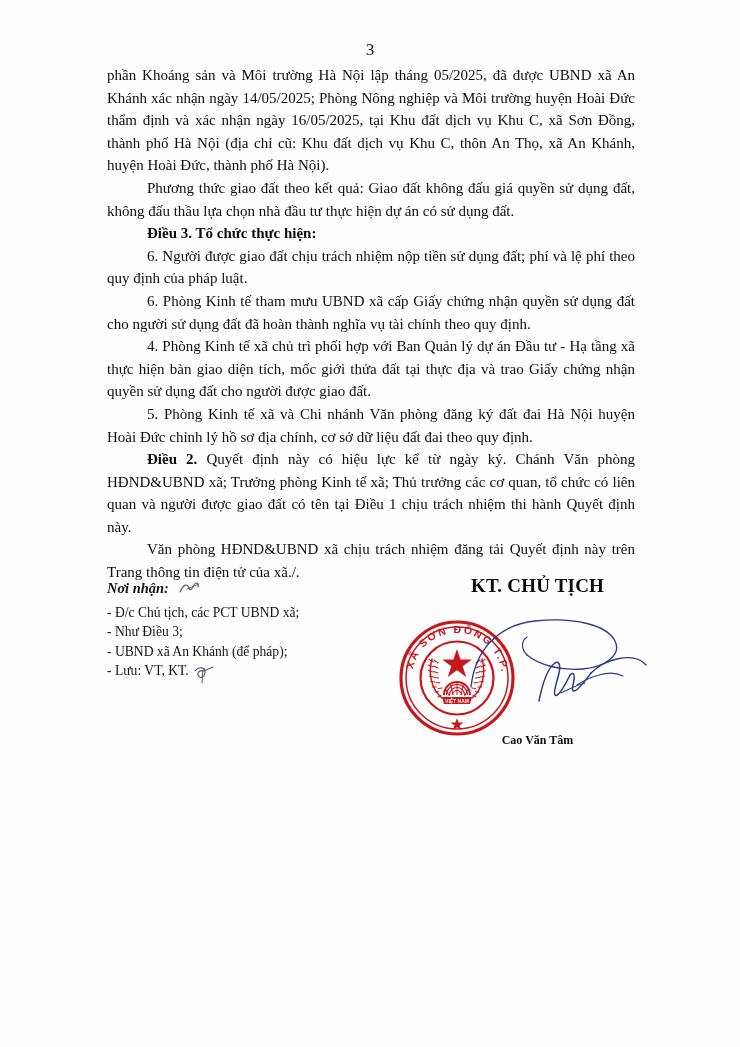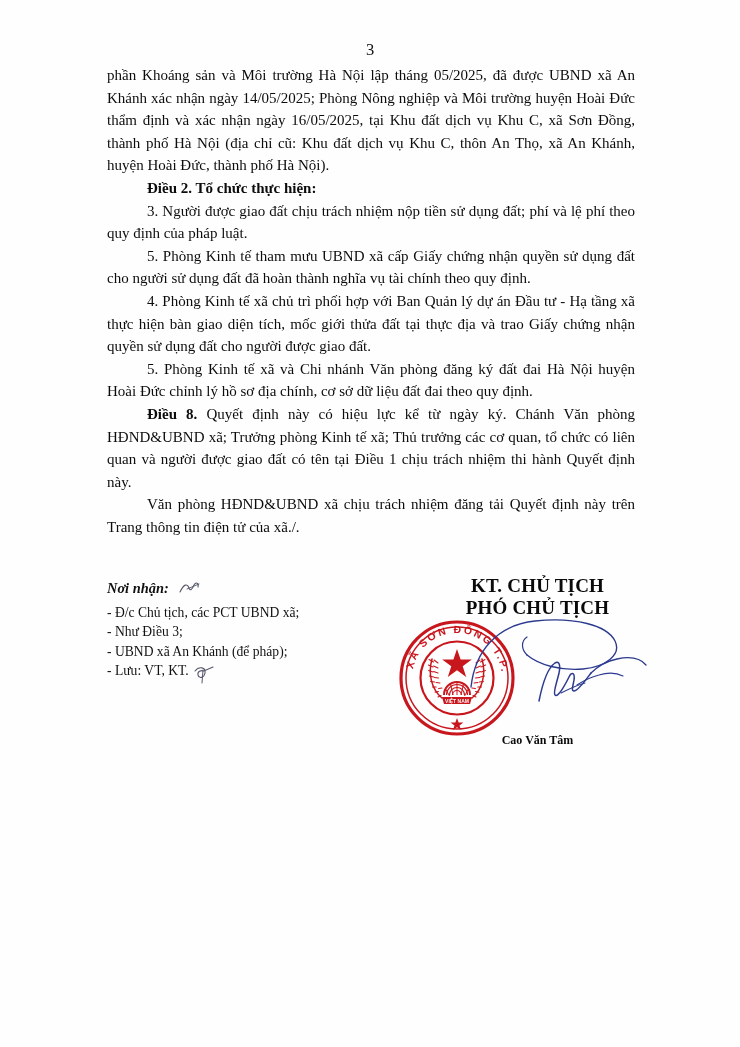--- a/index.html
+++ b/index.html
@@ -160,33 +160,34 @@
 
 <div class="page">
 
   <div class="page-number">3</div>
 
   <div class="body-text">
 
     <p class="para no-indent">phần Khoáng sản và Môi trường Hà Nội lập tháng 05/2025, đã được UBND xã An Khánh xác nhận ngày 14/05/2025; Phòng Nông nghiệp và Môi trường huyện Hoài Đức thẩm định và xác nhận ngày 16/05/2025, tại Khu đất dịch vụ Khu C, xã Sơn Đồng, thành phố Hà Nội (địa chỉ cũ: Khu đất dịch vụ Khu C, thôn An Thọ, xã An Khánh, huyện Hoài Đức, thành phố Hà Nội).</p>
 
 
-
-    <p class="para bold">Điều 2. Tổ chức thực hiện:</p>
-
-
-    <p class="para">3. Người được giao đất chịu trách nhiệm nộp tiền sử dụng đất; phí và lệ phí theo quy định của pháp luật.</p>
-
-    <p class="para">5. Phòng Kinh tế tham mưu UBND xã cấp Giấy chứng nhận quyền sử dụng đất cho người sử dụng đất đã hoàn thành nghĩa vụ tài chính theo quy định.</p>
+    <p class="para">Phương thức giao đất theo kết quả: Giao đất không đấu giá quyền sử dụng đất, không đấu thầu lựa chọn nhà đầu tư thực hiện dự án có sử dụng đất.</p>
+
+    <p class="para bold">Điều 3. Tổ chức thực hiện:</p>
+
+
+    <p class="para">6. Người được giao đất chịu trách nhiệm nộp tiền sử dụng đất; phí và lệ phí theo quy định của pháp luật.</p>
+
+    <p class="para">6. Phòng Kinh tế tham mưu UBND xã cấp Giấy chứng nhận quyền sử dụng đất cho người sử dụng đất đã hoàn thành nghĩa vụ tài chính theo quy định.</p>
 
     <p class="para">4. Phòng Kinh tế xã chủ trì phối hợp với Ban Quản lý dự án Đầu tư - Hạ tầng xã thực hiện bàn giao diện tích, mốc giới thửa đất tại thực địa và trao Giấy chứng nhận quyền sử dụng đất cho người được giao đất.</p>
 
     <p class="para">5. Phòng Kinh tế xã và Chi nhánh Văn phòng đăng ký đất đai Hà Nội huyện Hoài Đức chỉnh lý hồ sơ địa chính, cơ sở dữ liệu đất đai theo quy định.</p>
 
-    <p class="para"><b>Điều 8.</b><span> Quyết định này có hiệu lực kể từ ngày ký. Chánh Văn phòng HĐND&amp;UBND xã; Trưởng phòng Kinh tế xã; Thủ trưởng các cơ quan, tổ chức có liên quan và người được giao đất có tên tại Điều 1 chịu trách nhiệm thi hành Quyết định này.</span></p>
+    <p class="para"><b>Điều 2.</b><span> Quyết định này có hiệu lực kể từ ngày ký. Chánh Văn phòng HĐND&amp;UBND xã; Trưởng phòng Kinh tế xã; Thủ trưởng các cơ quan, tổ chức có liên quan và người được giao đất có tên tại Điều 1 chịu trách nhiệm thi hành Quyết định này.</span></p>
 
     <p class="para">Văn phòng HĐND&amp;UBND xã chịu trách nhiệm đăng tải Quyết định này trên Trang thông tin điện tử của xã./.</p>
   </div>
 
   <div class="footer">
 
     <div class="recipients">
       <span class="recipients-title">Nơi nhận:</span><span class="handmark">
         <svg width="34" height="14" viewBox="0 0 34 14">
           <path d="M3 11 C7 3, 10 2, 12 7 C13 10, 15 9, 17 4 C19 0.5, 22 2, 21 6" fill="none" stroke="#55586b" stroke-width="1.1" stroke-linecap="round"></path>
@@ -201,21 +202,20 @@
             <svg width="28" height="20" viewBox="0 0 28 20">
               <path d="M4 6 C8 1, 15 2, 14 8 C13 13, 8 14, 7 10 C6.2 6.6, 10 5, 13 6 L22 2" fill="none" stroke="#55586b" stroke-width="1.1" stroke-linecap="round"></path>
               <path d="M12 5 L11 18" fill="none" stroke="#55586b" stroke-width="1" stroke-linecap="round"></path>
             </svg>
           </span></li>
       </ul>
     </div>
 
     <div class="signature-block">
       <div class="sig-line1">KT. CHỦ TỊCH</div>
-      <div class="sig-line2">PHÓ CHỦ TỊCH</div>
 
       <div class="seal">
         <svg width="118" height="118" viewBox="0 0 118 118">
           <defs>
             <path id="sealTopArc" d="M 14,59 A 45,45 0 0 1 104,59"></path>
             <path id="sealBotArc" d="M 20,59 A 39,39 0 0 0 98,59"></path>
           </defs>
           <g stroke="#c8161d" fill="none">
             <circle cx="59" cy="59" r="56" stroke-width="3.2"></circle>
             <circle cx="59" cy="59" r="51" stroke-width="1.5"></circle>

